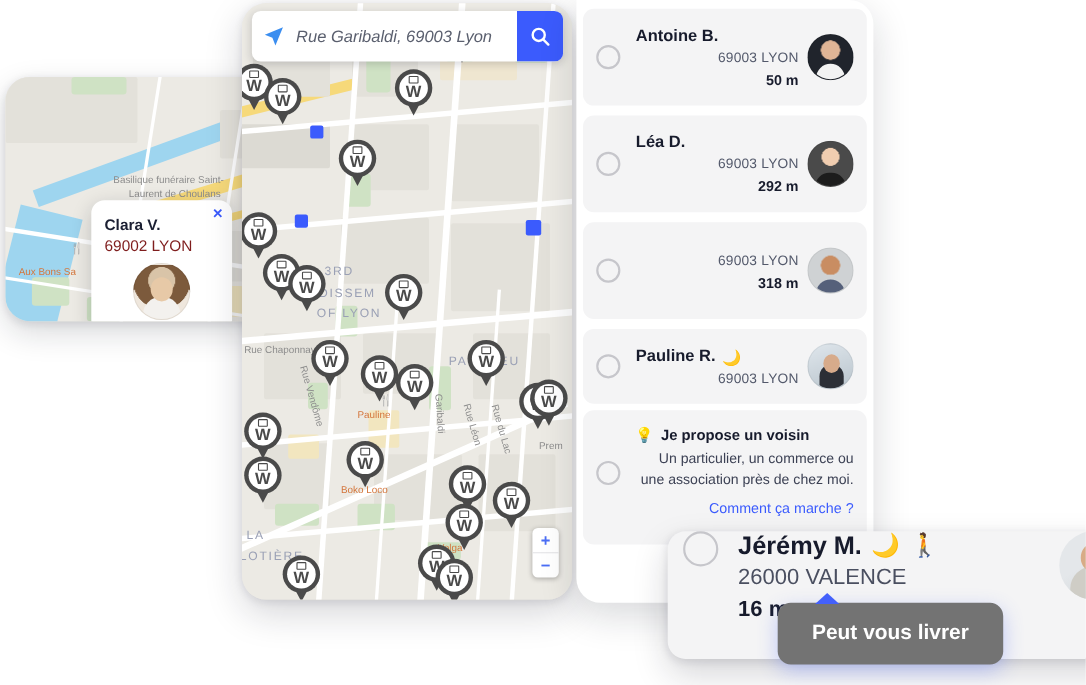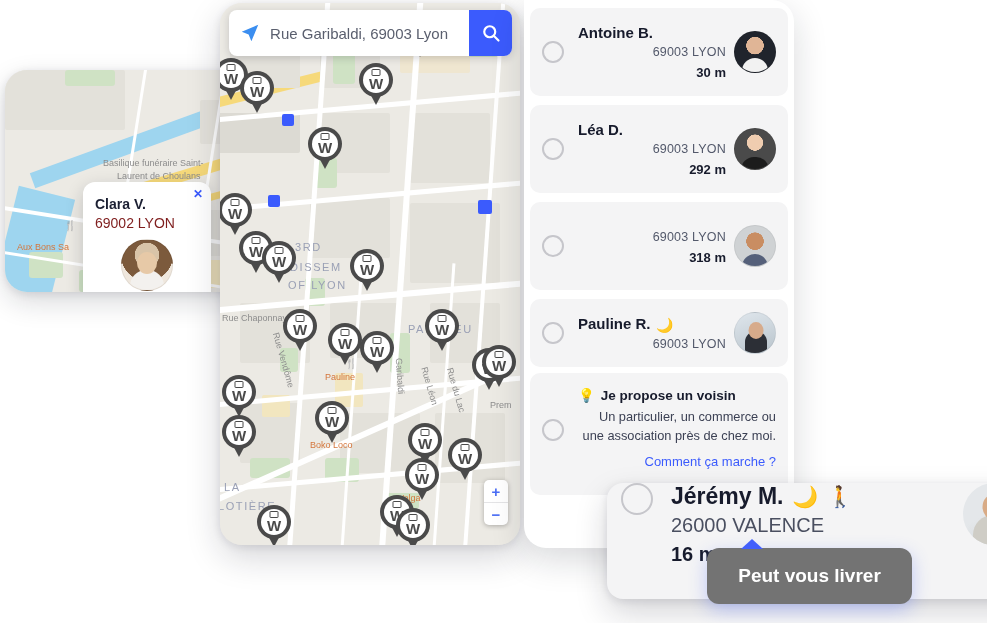--- a/index.html
+++ b/index.html
@@ -118,20 +118,21 @@
     background:#fff; border-radius:8px;
     box-shadow:0 2px 8px rgba(20,24,40,.18);
     overflow:hidden; z-index:9;
   }
   .nav-icon{ width:46px; display:flex; align-items:center; justify-content:center; }
   .nav-icon svg{ display:block; }
   .search-input{
     flex:1; border:0; outline:0; height:100%;
     font-family:"Liberation Sans", sans-serif; font-size:15px; color:#5a5f6e;
     background:transparent;
+    font-style:italic;
   }
   .search-btn{
     width:48px; height:46px; background:#3b5bfd; border:0; cursor:pointer;
     display:flex; align-items:center; justify-content:center;
   }
 
   
   .zoomctl{
     position:absolute; right:12px; bottom:20px; width:24px;
     background:#fff; border-radius:5px; box-shadow:0 1px 5px rgba(0,0,0,.28);
@@ -619,21 +620,21 @@
 
   <div class="list-panel">
 
     <div class="row" style="min-height:88px;">
       <span class="radio"></span>
       <div class="row-info">
         <div class="row-name">
             <span>Antoine B.</span>
           </div>
         <div class="row-zip">69003 LYON</div>
-        <div class="row-dist">30 m</div>
+        <div class="row-dist">50 m</div>
       </div>
       <div class="avatar av-a"></div>
     </div>
 
     <div class="row" style="min-height:88px;">
       <span class="radio"></span>
       <div class="row-info">
         <div class="row-name">
             <span>Léa D.</span>
           </div>

